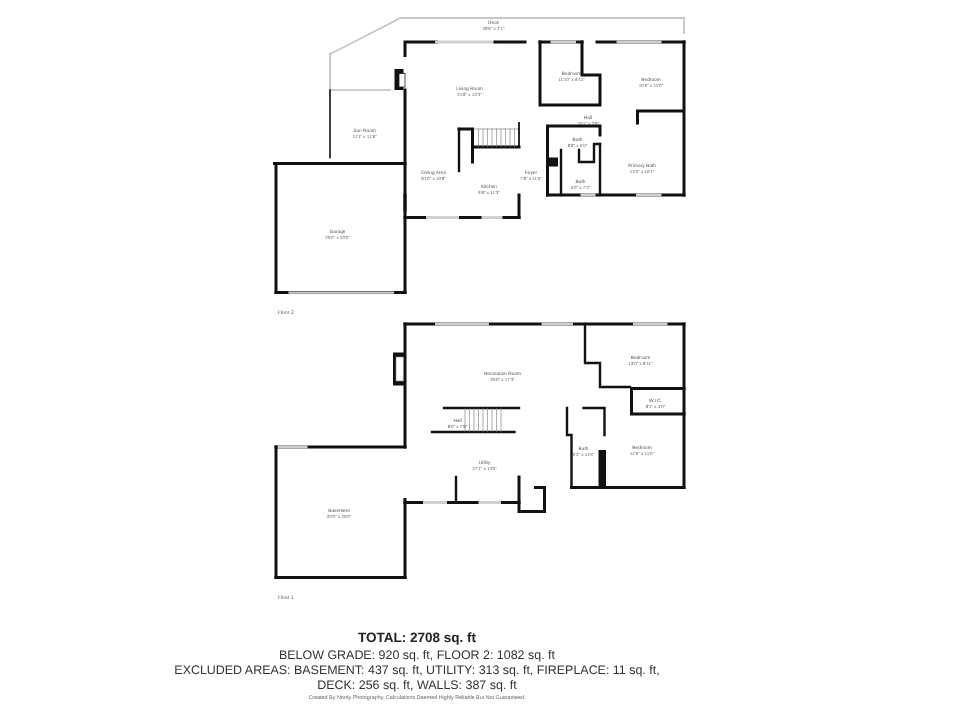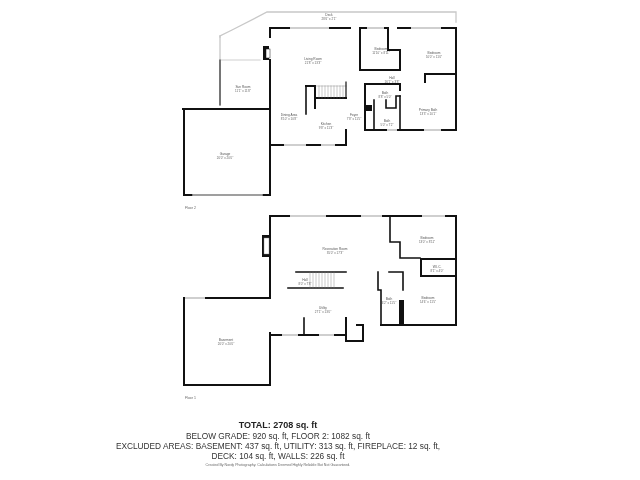--- a/index.html
+++ b/index.html
@@ -156,15 +156,15 @@
   <div class="room-label" style="left:437px;top:265px;"><span>W.I.C.</span><span class="dim">8'1" x 4'0"</span></div>
   <div class="room-label" style="left:305px;top:278px;"><span>Hall</span><span class="dim">8'0" x 7'8"</span></div>
   <div class="room-label" style="left:389px;top:297px;"><span>Bath</span><span class="dim">6'2" x 11'5"</span></div>
   <div class="room-label" style="left:428px;top:296px;"><span>Bedroom</span><span class="dim">14'6" x 11'5"</span></div>
   <div class="room-label" style="left:323px;top:306px;"><span>Utility</span><span class="dim">27'1" x 13'0"</span></div>
   <div class="room-label" style="left:226px;top:338px;"><span>Basement</span><span class="dim">20'0" x 20'0"</span></div>
 </div>
 
 <div class="summary sum-total">TOTAL: 2708 sq. ft</div>
 <div class="summary sum-line l1">BELOW GRADE: 920 sq. ft, FLOOR 2: 1082 sq. ft</div>
-<div class="summary sum-line l2">EXCLUDED AREAS: BASEMENT: 437 sq. ft, UTILITY: 313 sq. ft, FIREPLACE: 12 sq. ft,</div>
-<div class="summary sum-line l3">DECK: 104 sq. ft, WALLS: 226 sq. ft</div>
+<div class="summary sum-line l2">EXCLUDED AREAS: BASEMENT: 437 sq. ft, UTILITY: 313 sq. ft, FIREPLACE: 11 sq. ft,</div>
+<div class="summary sum-line l3">DECK: 256 sq. ft, WALLS: 387 sq. ft</div>
 <div class="summary credit">Created By Nordy Photography. Calculations Deemed Highly Reliable But Not Guaranteed.</div>
 
 </body></html>

